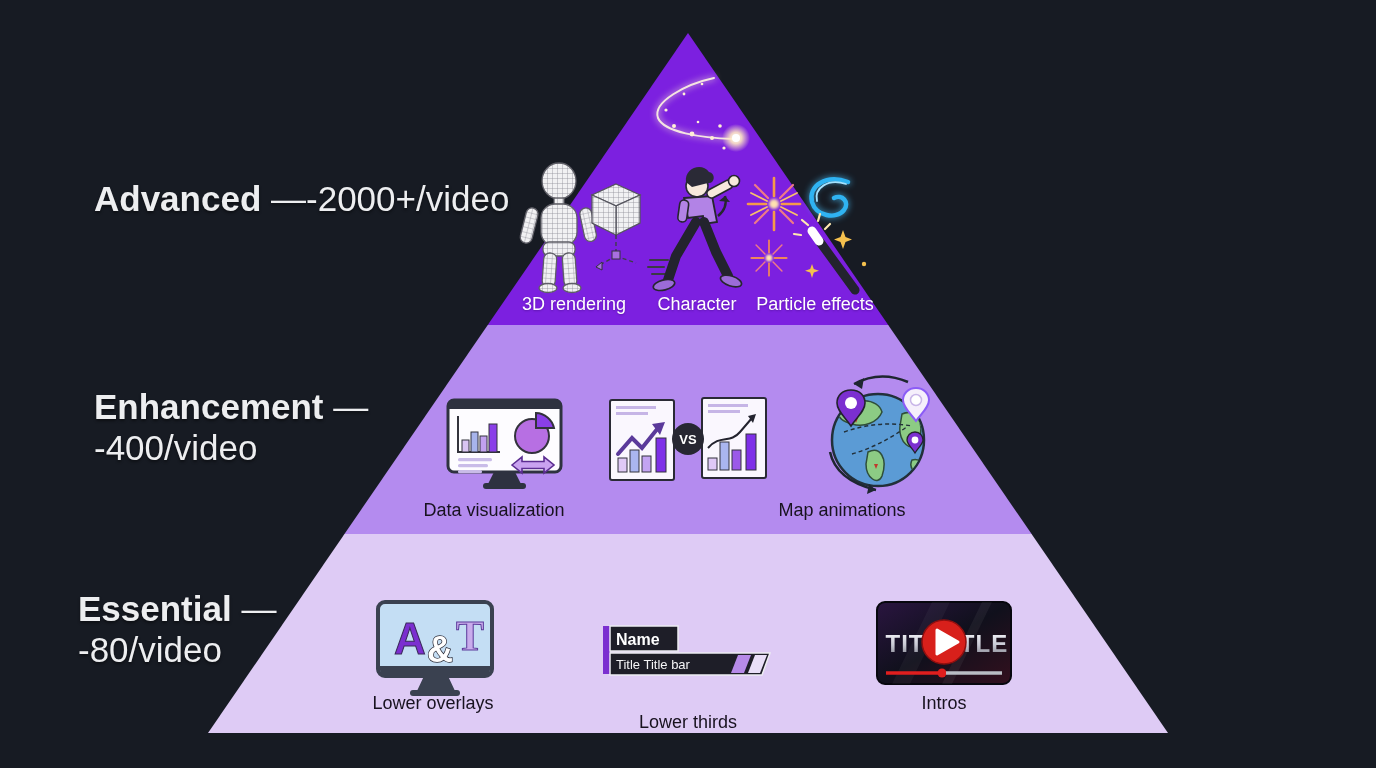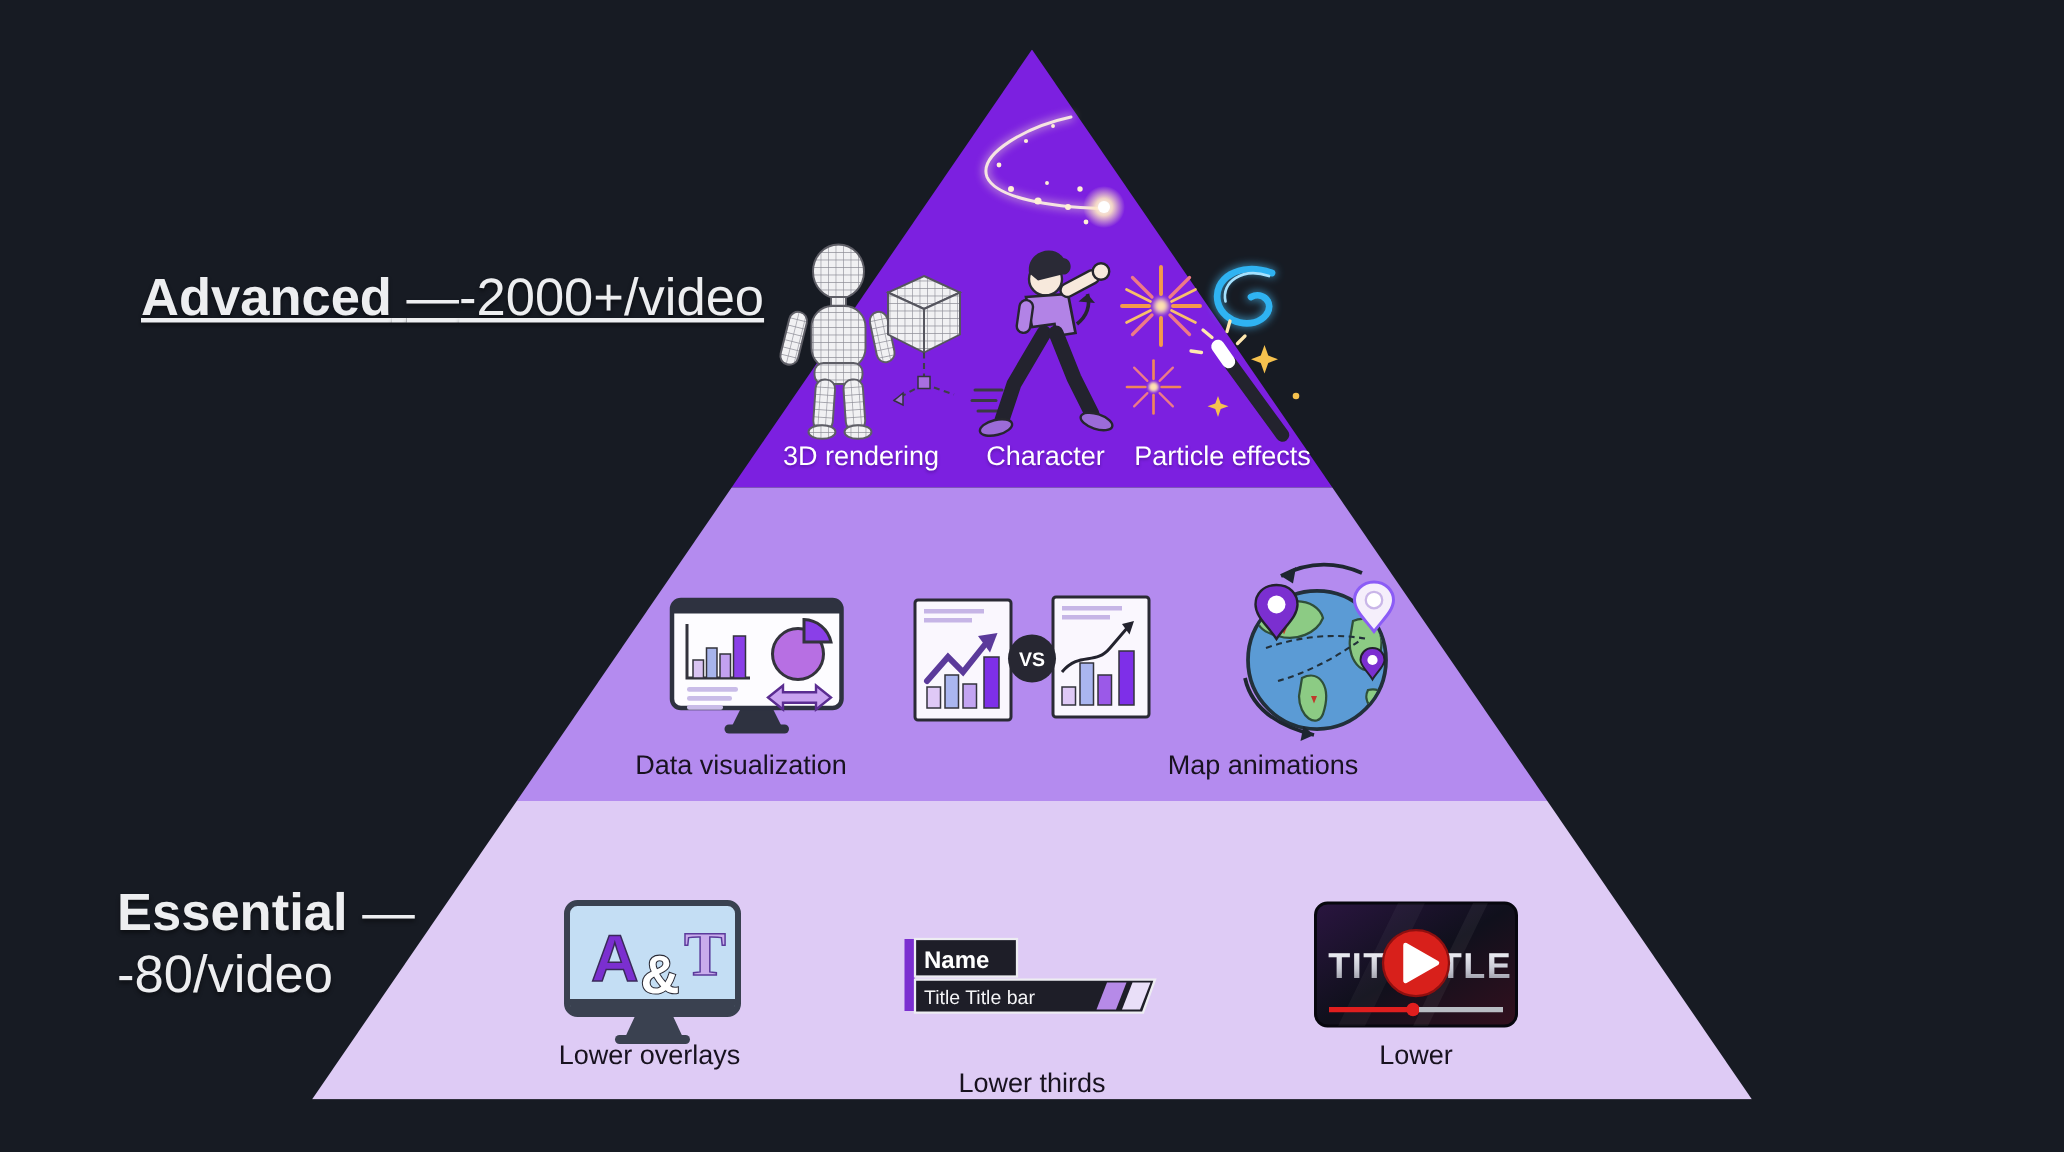--- a/index.html
+++ b/index.html
@@ -11,21 +11,21 @@
            clip-path:polygon(50% 0,100% 100%,0 100%);}
   .band{width:100%;}
   .band-advanced{height:292px;background:#7C20E0;}
   .band-enhancement{height:209px;background:#B48BEF;}
   .band-essential{height:199px;background:#DECBF5;}
 
   
   .tier-label{position:absolute;font-size:35px;line-height:41px;color:#EDEEF0;
               text-shadow:0 2px 3px rgba(0,0,0,.45);white-space:nowrap;}
   .tier-label .t-name{font-weight:700;}
-  .tier-label.adv{left:94px;top:178px;text-decoration:underline;}
+  .tier-label.adv{left:94px;top:178px;}
   .tier-label.enh{left:94px;top:386px;}
   .tier-label.ess{left:78px;top:588px;}
   .tier-label.enh .t-price,.tier-label.ess .t-price{display:block;}
 
   
   .cap{position:absolute;font-size:18px;transform:translateX(-50%);white-space:nowrap;}
   .cap-light{color:#FFFFFF;text-shadow:0 1px 2px rgba(40,0,80,.35);}
   .cap-dark{color:#18121F;}
 
   svg.icon{position:absolute;overflow:visible;}
@@ -320,29 +320,33 @@
     <polygon points="65,34 86,46 65,58" fill="#FFFFFF" stroke="#FFFFFF" stroke-width="3" stroke-linejoin="round"></polygon>
     <line x1="14" y1="77" x2="70" y2="77" stroke="#E01E1E" stroke-width="3.5"></line>
     <circle cx="70" cy="77" r="4.5" fill="#E01E1E"></circle>
     <line x1="74" y1="77" x2="130" y2="77" stroke="#B9BDC4" stroke-width="3.5"></line>
   </svg>
 
   <div class="tier-label adv">
     <span class="t-name">Advanced</span>
     <span class="t-dash">—</span><span class="t-price">-2000+/video</span>
   </div>
+  <div class="tier-label enh">
+    <span class="t-name">Enhancement</span>
+    <span class="t-dash">—</span><span class="t-price">-400/video</span>
+  </div>
   <div class="tier-label ess">
     <span class="t-name">Essential</span>
     <span class="t-dash">—</span><span class="t-price">-80/video</span>
   </div>
 
   <div class="cap cap-light" style="left:574px;top:294px">3D rendering</div>
   <div class="cap cap-light" style="left:697px;top:294px">Character</div>
   <div class="cap cap-light" style="left:815px;top:294px">Particle effects</div>
 
   <div class="cap cap-dark" style="left:494px;top:500px">Data visualization</div>
   <div class="cap cap-dark" style="left:842px;top:500px">Map animations</div>
 
   <div class="cap cap-dark" style="left:433px;top:693px">Lower overlays</div>
   <div class="cap cap-dark" style="left:688px;top:712px">Lower thirds</div>
-  <div class="cap cap-dark" style="left:944px;top:693px">Lower</div>
+  <div class="cap cap-dark" style="left:944px;top:693px">Intros</div>
 
 </div>
 
 </body></html>

